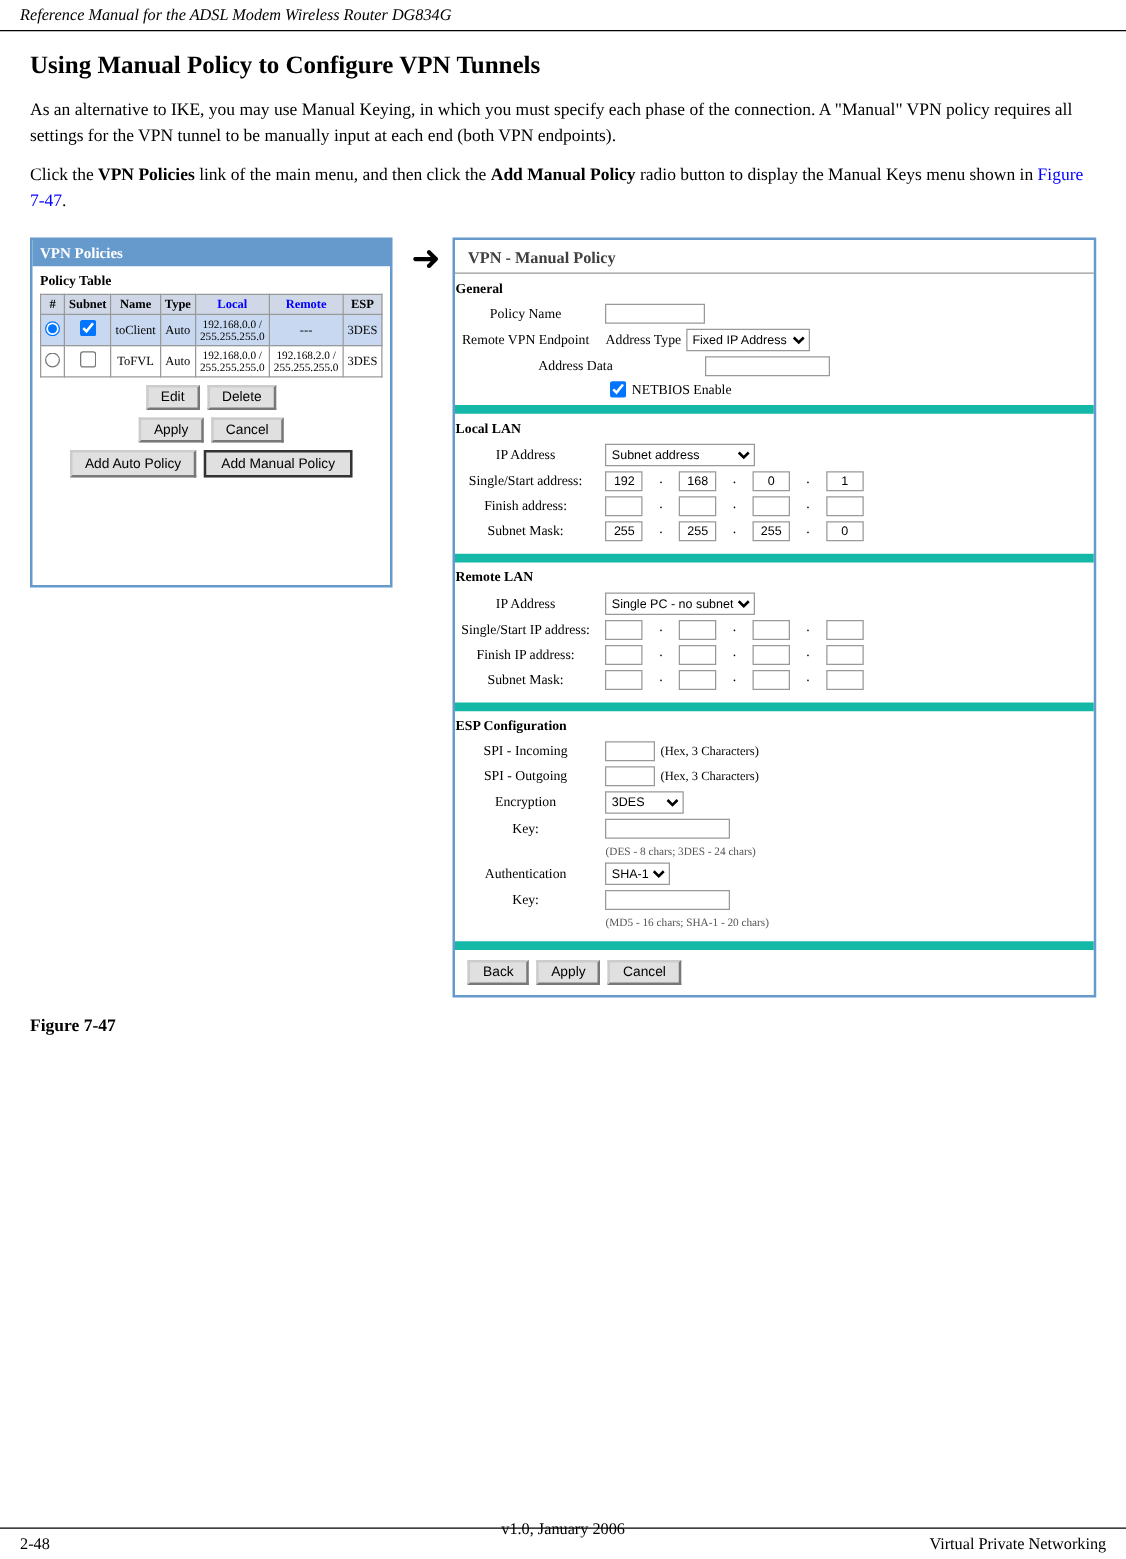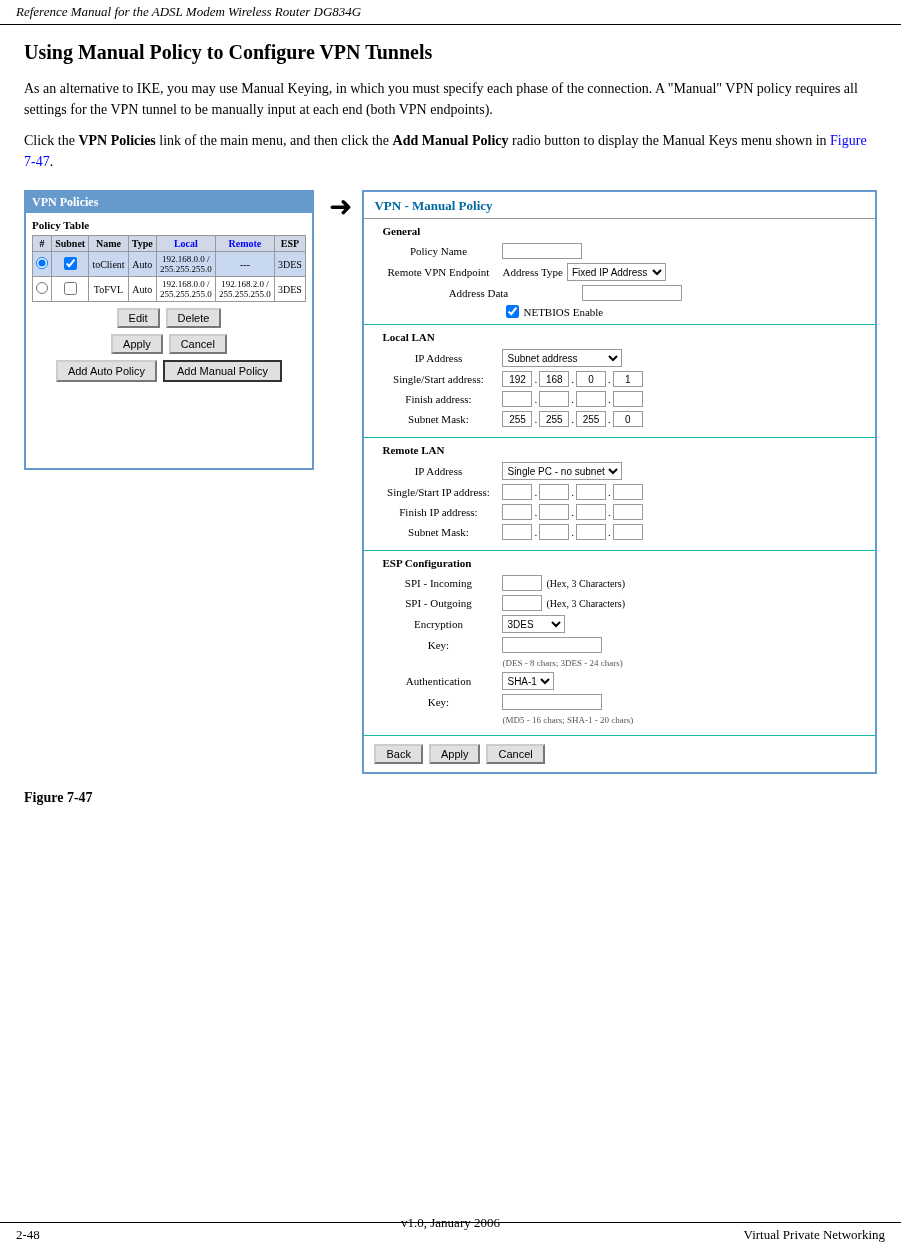--- a/index.html
+++ b/index.html
@@ -162,30 +162,30 @@
     
     .vpn-manual-panel {
       border: 2px solid #6699cc;
       background: #fff;
       flex: 1;
       font-size: 11px;
       padding: 0;
     }
 
     .vpn-manual-title {
-      color: #0369a1;
+      color: #404040;
       font-size: 13px;
       font-weight: bold;
       padding: 6px 10px 4px 10px;
       border-bottom: 1px solid #999;
     }
 
     .manual-section {
-      padding: 6px 18px;
-      border-bottom: 1px solid #14b8a6;
+      padding: 6px 0;
+      border-bottom: 7px solid #14b8a6;
     }
 
     .manual-section-title {
       font-size: 11px;
       font-weight: bold;
       margin-bottom: 6px;
     }
 
     .form-row {
       display: flex;
@@ -210,22 +210,22 @@
 
     .form-select {
       border: 1px solid #999;
       height: 18px;
       font-size: 10px;
       background: #fff;
     }
 
     .ip-group {
       display: flex;
-      align-items: center;
-      gap: 1px;
+      align-items: flex-start;
+      gap: 12px;
     }
 
     .ip-box {
       border: 1px solid #999;
       width: 30px;
       height: 16px;
       font-size: 10px;
       text-align: center;
     }
 

